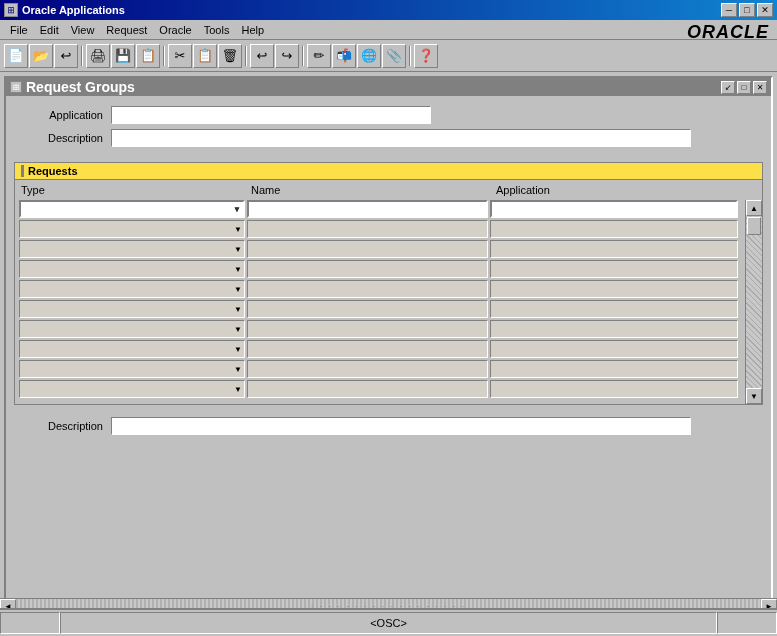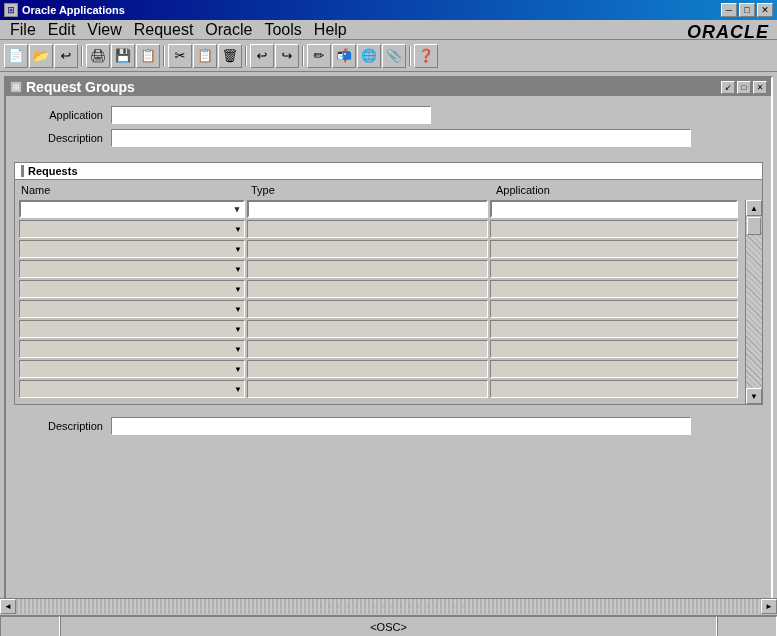--- a/index.html
+++ b/index.html
@@ -65,21 +65,21 @@
     .menu-bar {
       background: #c0c0c0;
       height: 20px;
       display: flex;
       align-items: center;
       padding: 0 4px;
       border-bottom: 1px solid #808080;
     }
     .menu-item {
       padding: 2px 6px;
-      font-size: 16px;
+      font-size: 11px;
       cursor: pointer;
     }
 
     
     .oracle-logo {
       position: absolute;
       top: 22px;
       right: 8px;
       font-size: 18px;
       font-weight: bold;
@@ -184,21 +184,21 @@
     .input-code { width: 225px; }
     .input-description { width: 580px; }
 
     
     .requests-section {
       margin: 6px 10px;
       border: 1px solid #808080;
       background: #c0c0c0;
     }
     .requests-header {
-      background: #ffffff;
+      background: #fde047;
       padding: 2px 6px;
       font-size: 11px;
       font-weight: bold;
       border-bottom: 1px solid #808080;
       display: flex;
       align-items: center;
     }
     .requests-header::before {
       content: '';
       display: inline-block;
@@ -387,22 +387,22 @@
     </div>
 
     <div class="requests-section" style="margin: 4px 8px 4px 8px; position: relative;">
       <div class="requests-header">
         <span>Requests</span>
       </div>
 
       <div style="position: relative; overflow: hidden;">
 
         <div class="table-header-row">
+          <div class="table-col-header">Type</div>
           <div class="table-col-header">Name</div>
-          <div class="table-col-header">Type</div>
           <div class="table-col-header">Application</div>
         </div>
 
         <div style="position: relative; padding: 0 4px 4px 4px;">
 
           <div style="position: absolute; right: 0; top: 0; bottom: 0; width: 17px; background: #c0c0c0; border-left: 1px solid #808080; display: flex; flex-direction: column;">
             <div style="width:16px;height:16px;background:#c0c0c0;border:1px solid;border-color:#fff #808080 #808080 #fff;display:flex;align-items:center;justify-content:center;font-size:8px;cursor:pointer;">▲</div>
             <div style="flex:1; background: repeating-linear-gradient(45deg,#aaa,#aaa 1px,#c8c8c8 1px,#c8c8c8 4px);">
               <div style="width:14px;height:18px;background:#c0c0c0;border:1px solid;border-color:#fff #808080 #808080 #fff;margin:1px auto;"></div>
             </div>
@@ -496,21 +496,21 @@
 </div>
 
 <div class="horizontal-scrollbar" style="position:absolute;bottom:22px;left:0;right:0;">
   <div class="hscroll-btn">◄</div>
   <div class="hscroll-track">
     <span class="hscroll-dots">· · · · · · · · · · · · · · · · · ·</span>
   </div>
   <div class="hscroll-btn">►</div>
 </div>
 
-<div class="status-bar" style="position:absolute;bottom:0;left:0;right:0;height:21px;margin-top:12px;">
+<div class="status-bar" style="position:absolute;bottom:0;left:0;right:0;height:28px;margin-top:12px;">
   <div class="status-panels">
     <div class="status-panel status-panel-left"></div>
     <div class="status-panel status-panel-center">
       <span class="status-text">&lt;OSC&gt;</span>
     </div>
     <div class="status-panel status-panel-right"></div>
   </div>
 </div>
 
 </body></html>

